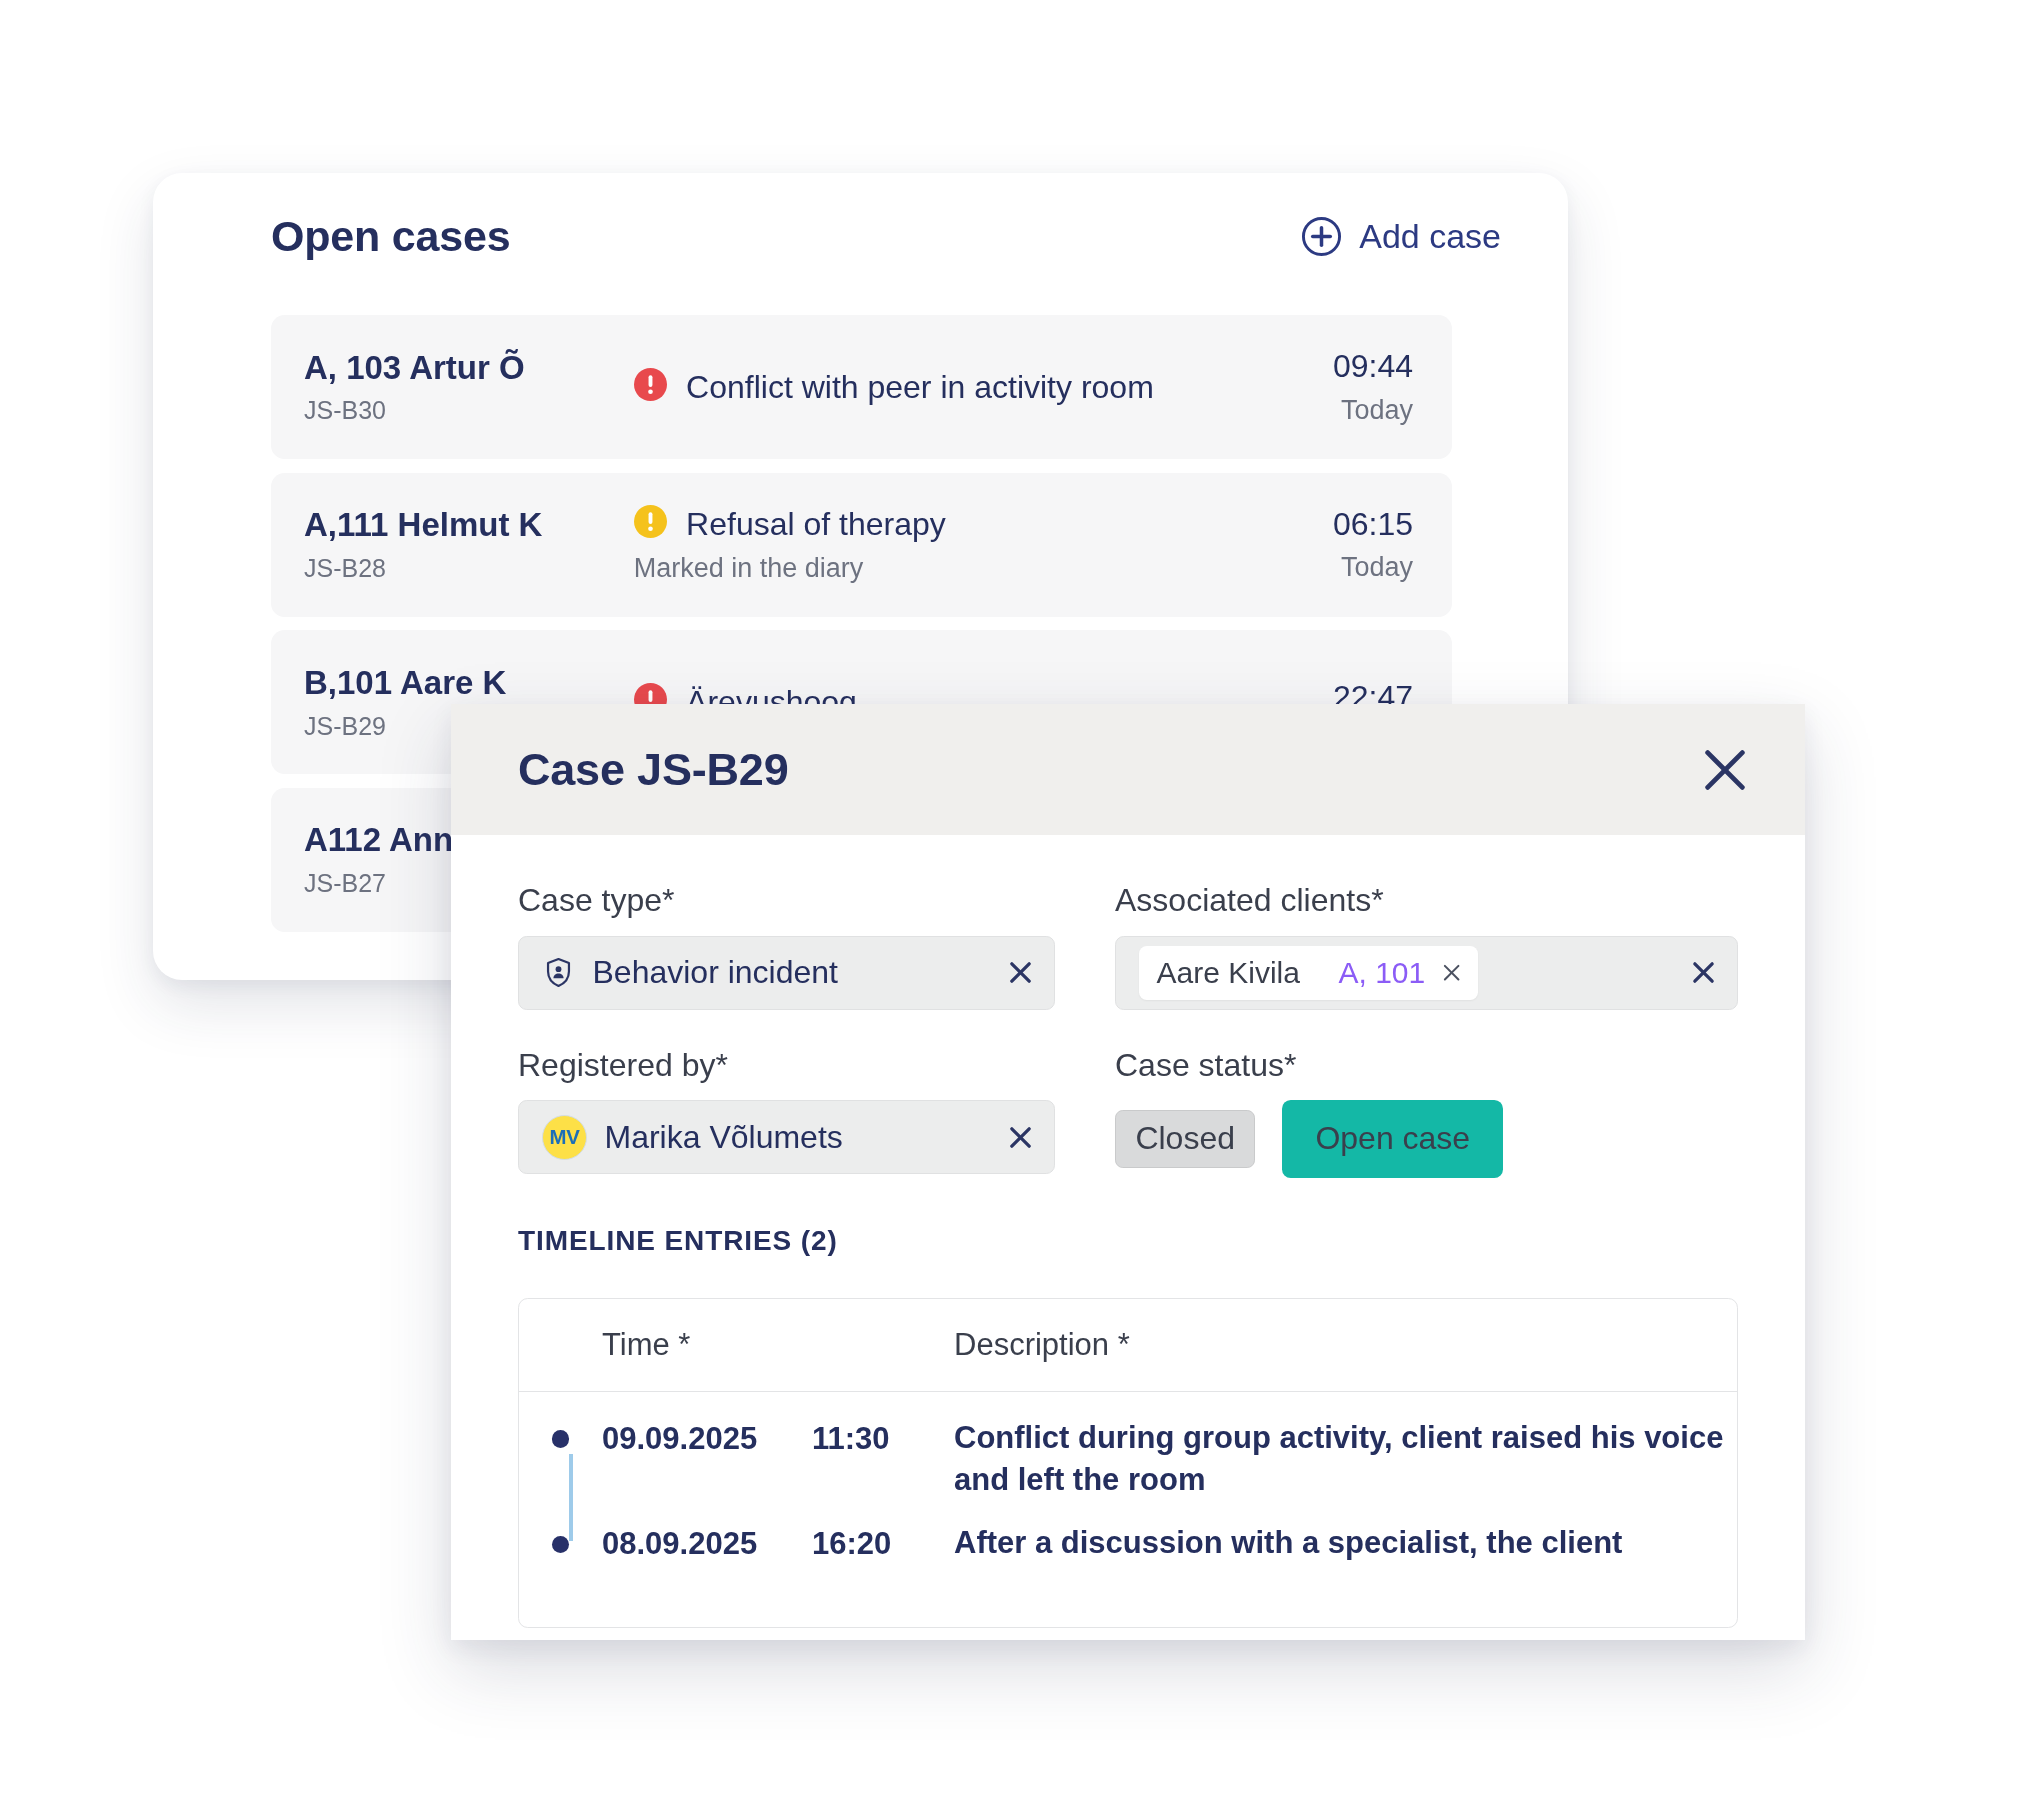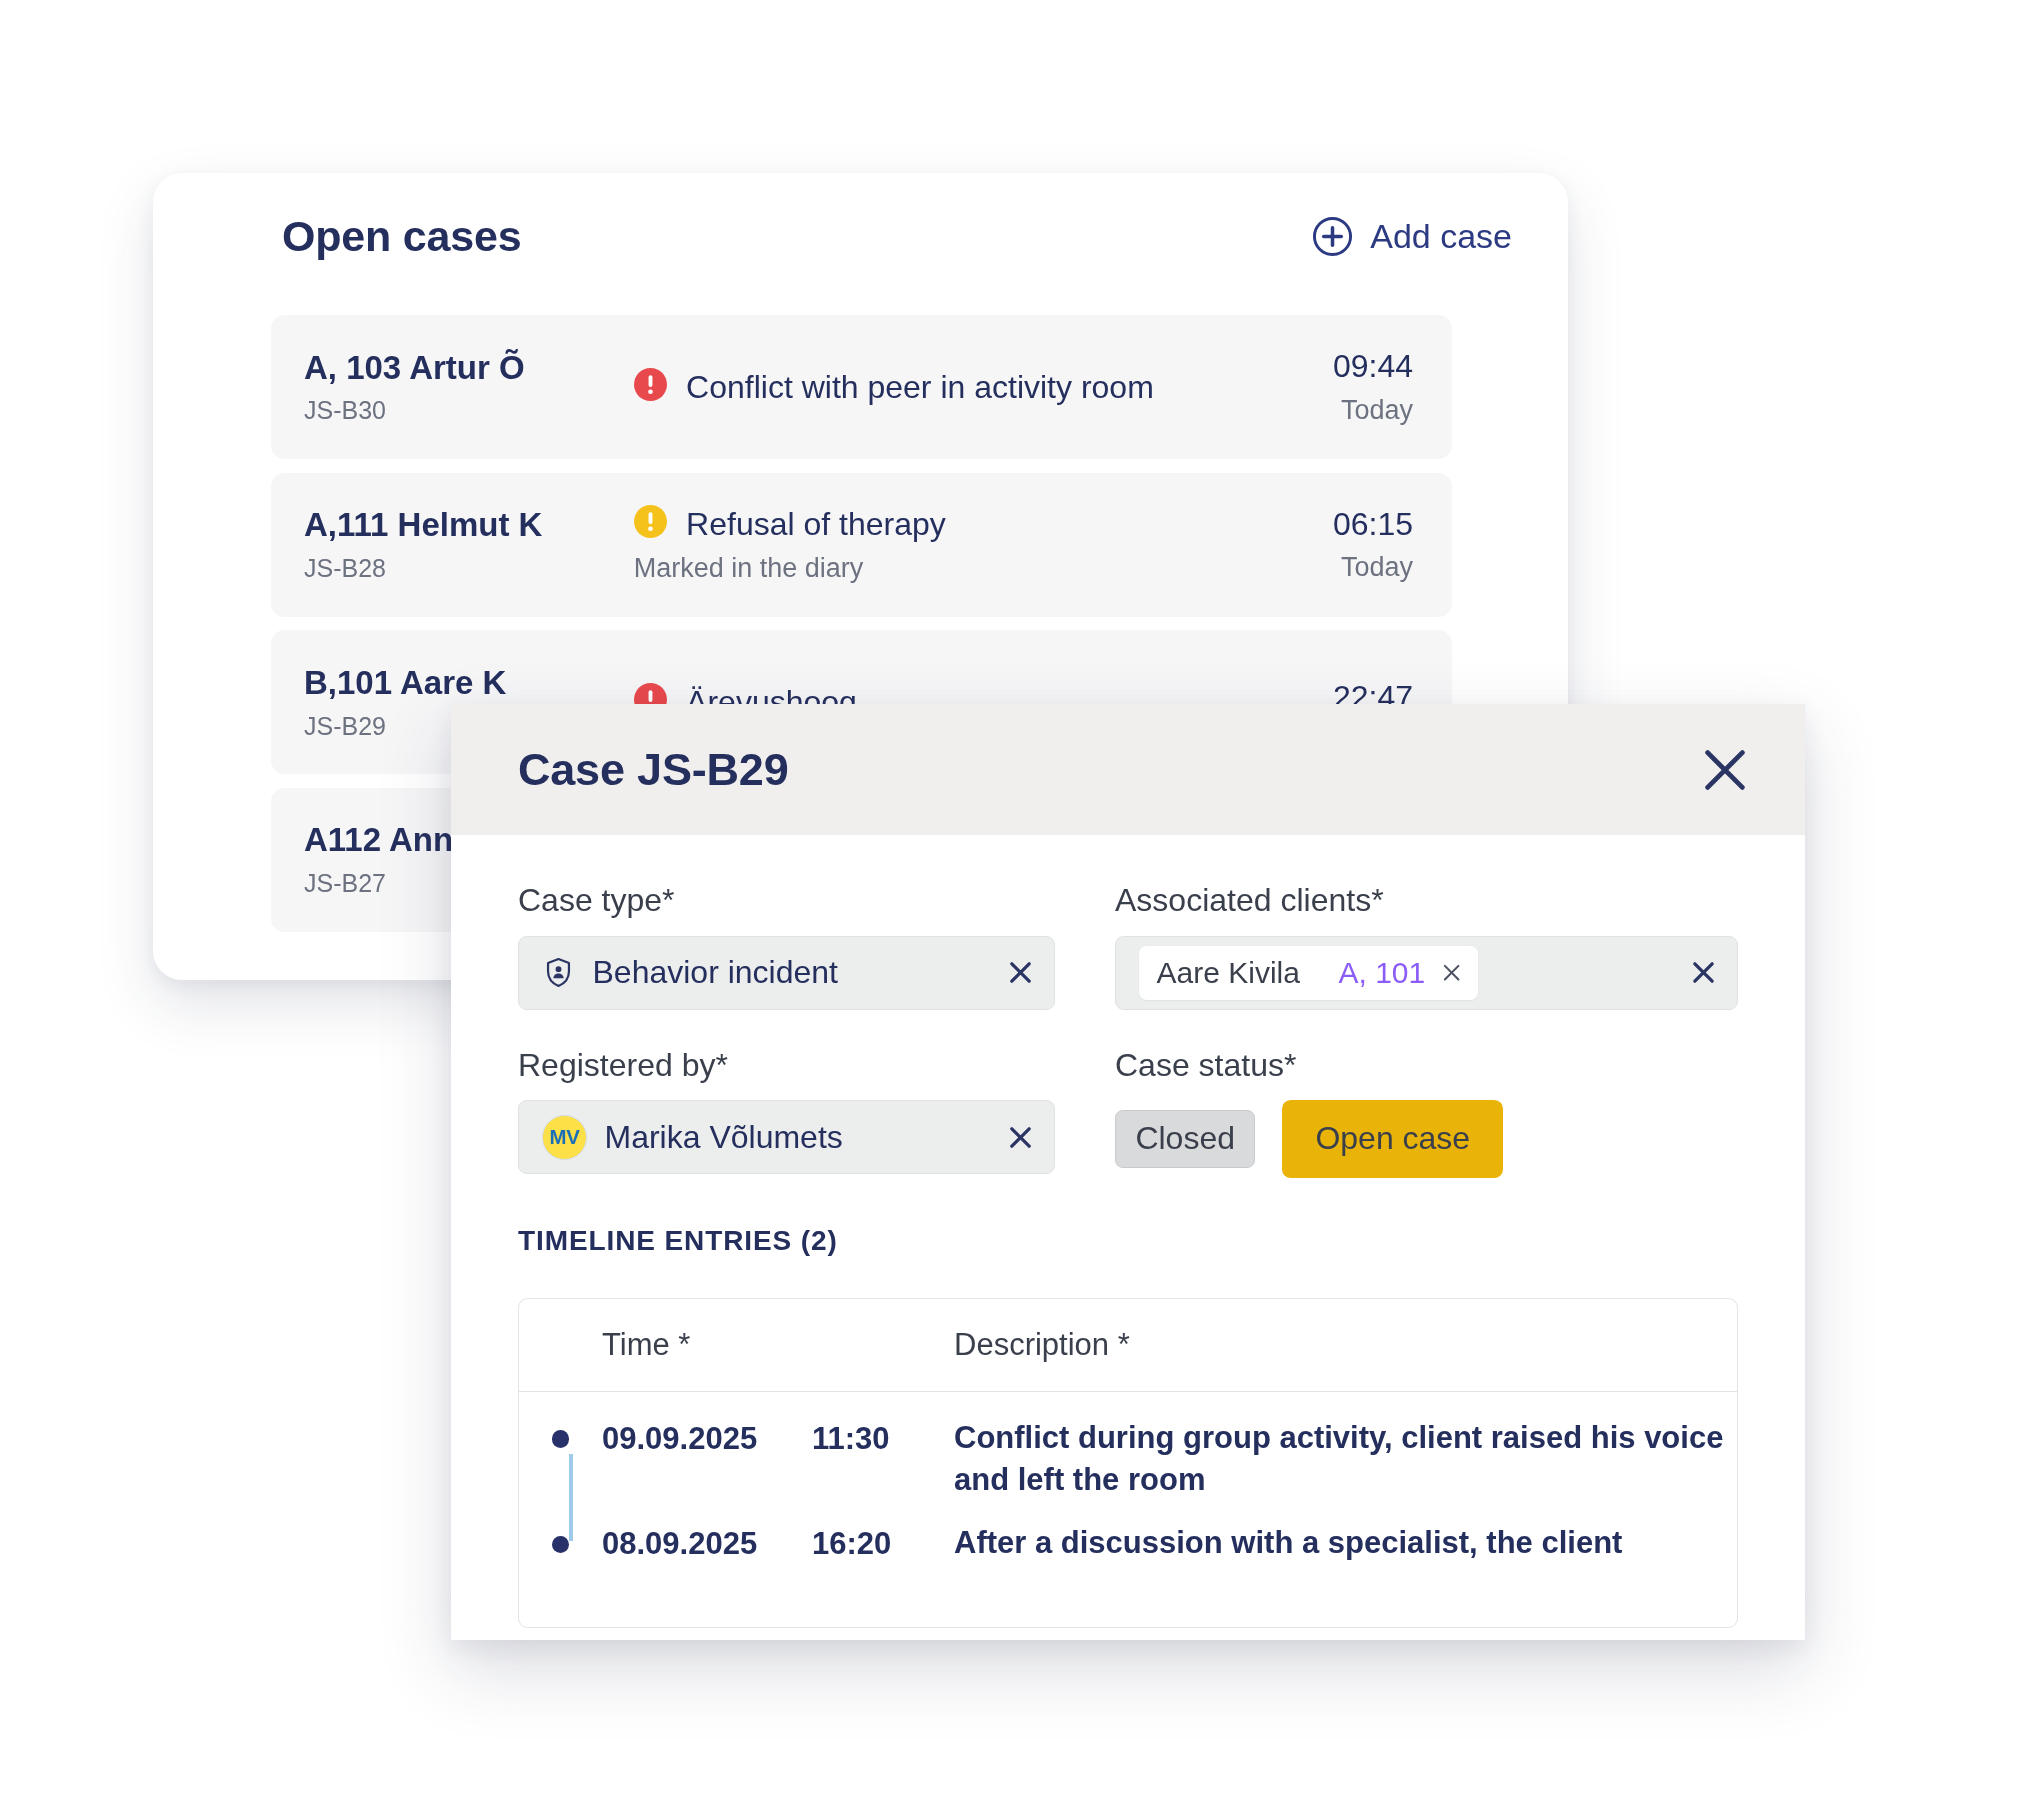--- a/index.html
+++ b/index.html
@@ -18,21 +18,20 @@
     width: 1415px; height: 807px;
     background: #ffffff;
     border-radius: 29px;
     box-shadow: 0 25px 58px rgba(40,45,80,0.13), 0 5.8px 17.5px rgba(40,45,80,0.06);
   }
   .cases-header {
     position: absolute; left: 0; top: 0; width: 100%;
     height: 126px;
     display: flex; align-items: center; justify-content: space-between;
     padding: 0 67px 0 118px;
-    margin-left: 11px;
   }
   .cases-title {
     font-size: 43px; font-weight: 700; color: #252f5e;
     letter-spacing: -0.2px;
   }
   .add-case {
     display: flex; align-items: center; gap: 17.5px;
     color: #2c3a82; font-size: 34px; font-weight: 500;
     cursor: pointer; white-space: nowrap;
   }
@@ -112,21 +111,21 @@
     font-size: 20.4px; font-weight: 700; color: #1b6fb8; flex: 0 0 45px;
     letter-spacing: -0.3px;
   }
 
   .status-row { display: flex; align-items: center; gap: 27px; margin-top: 3.9px; }
   .status-badge {
     background: #d9dadb; border: 1px solid #c9cacb; border-radius: 7.8px;
     padding: 9.7px 19.4px; font-size: 32px; color: #3a3f4c;
   }
   .status-btn {
-    background: #eab308; border: none; border-radius: 8.7px;
+    background: #14b8a6; border: none; border-radius: 8.7px;
     padding: 20.4px 33px; font-size: 32px; color: #3a3f4c;
     cursor: pointer; font-family: inherit;
   }
 
   .row-2 { margin-top: 37px; }
 
   .timeline-head {
     margin-top: 47px;
     font-size: 28px; font-weight: 700; color: #252f5e;
     letter-spacing: 0.9px;

